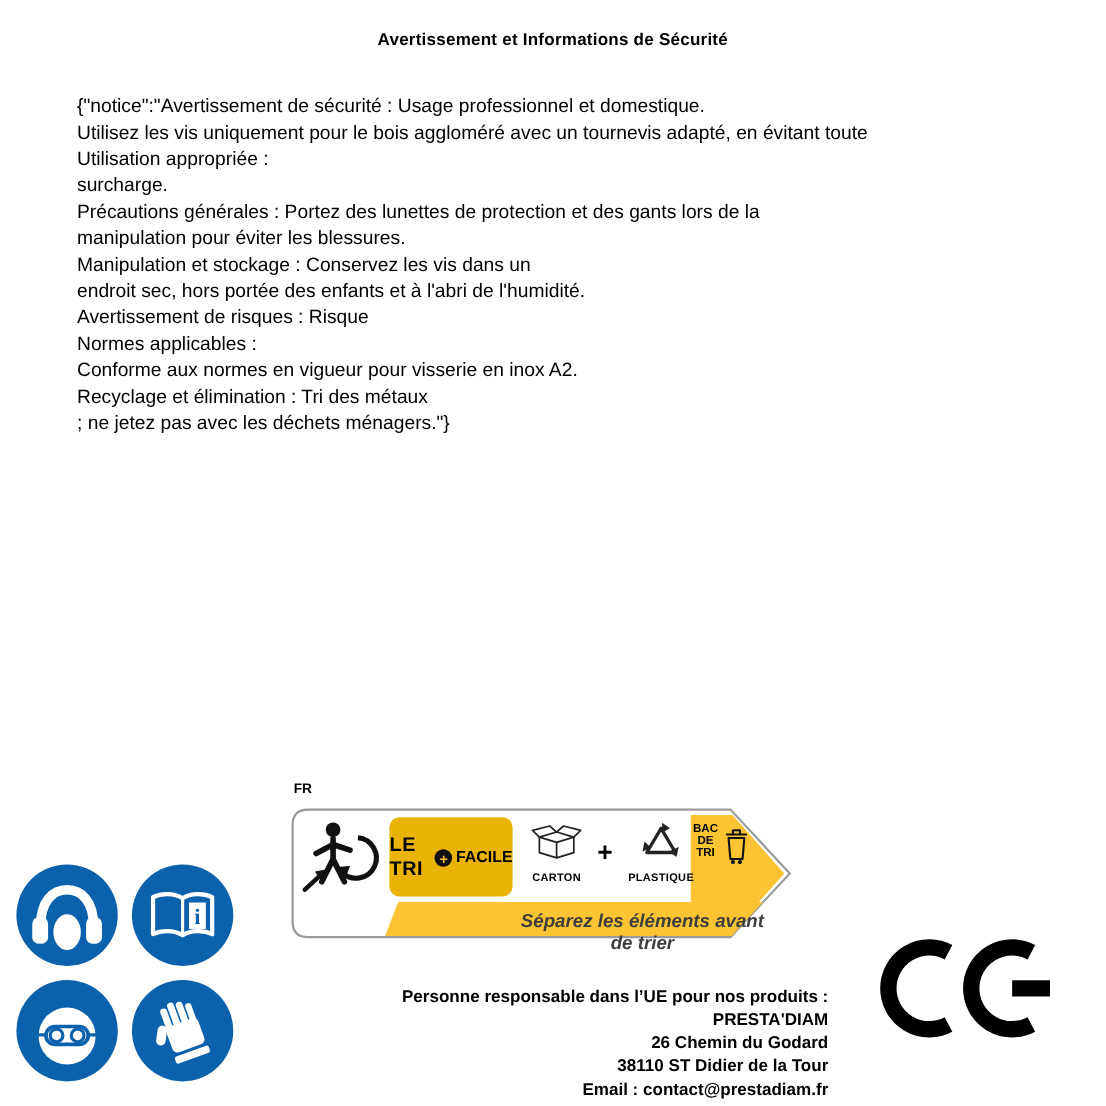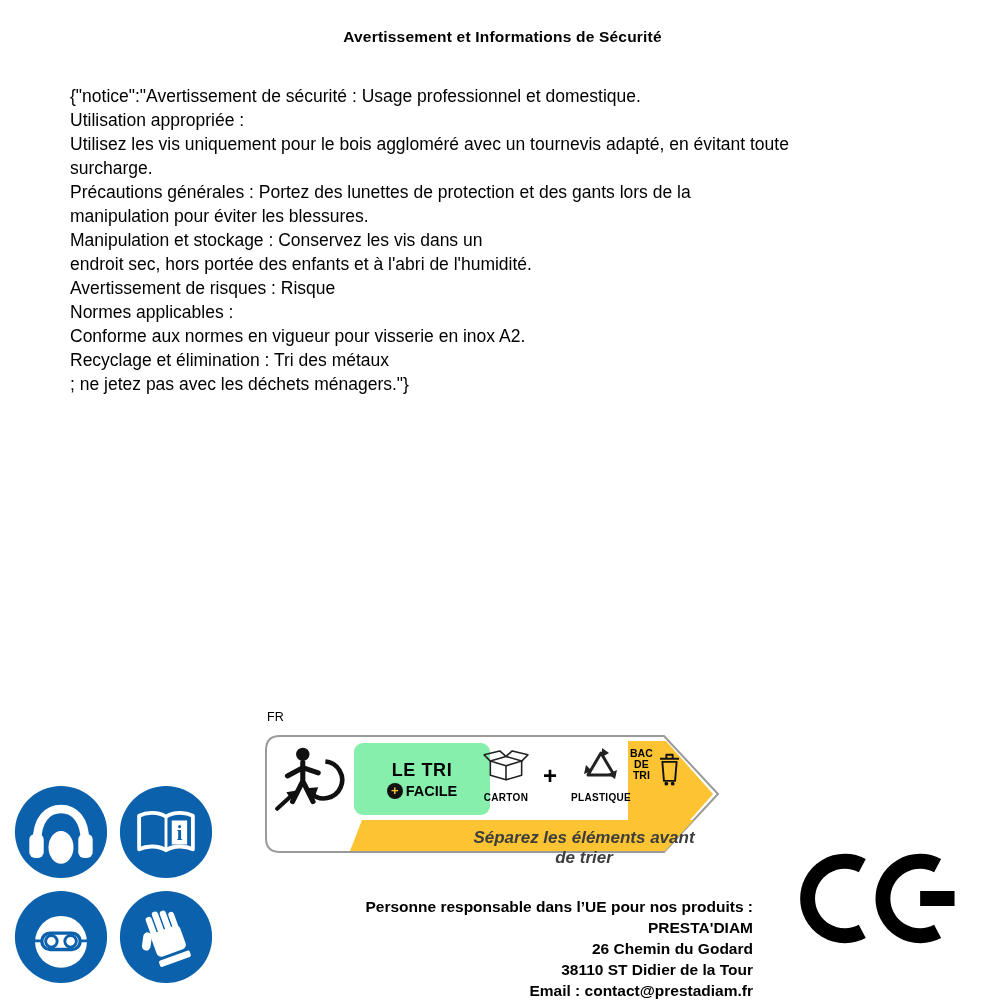--- a/index.html
+++ b/index.html
@@ -4,28 +4,28 @@
 <style>
   *{box-sizing:border-box;margin:0;padding:0}
   html,body{width:1005px;height:1005px;background:#fff;color:#000;
     font-family:"Liberation Sans",sans-serif;position:relative;overflow:hidden}
 
   .title{position:absolute;top:28px;left:0;width:100%;text-align:center;
     font-size:15.5px;font-weight:700;letter-spacing:.2px}
 
   .notice{position:absolute;left:70px;top:84px;width:880px;font-size:17.5px;line-height:24px}
 
-  .fr{position:absolute;left:267px;top:710px;font-size:12.5px;font-weight:400}
+  .fr{position:absolute;left:267px;top:710px;font-size:12.5px;font-weight:700}
 
   
   .tri-wrap{position:absolute;left:264px;top:734px;width:458px;height:120px}
   .tri-bg{position:absolute;left:0;top:0;width:458px;height:120px}
   .triman{position:absolute;left:8px;top:8px;width:78px;height:76px}
-  .pill{position:absolute;left:90px;top:9px;width:136px;height:72px;background:#86efac;
-    border-radius:9px;display:flex;flex-direction:column;align-items:center;justify-content:center}
+  .pill{position:absolute;left:90px;top:9px;width:112px;height:72px;background:#eab308;
+    border-radius:9px;display:flex;flex-direction:row;align-items:center;justify-content:center}
   .pill-l1{font-size:18px;font-weight:800;letter-spacing:.6px}
   .pill-l2{font-size:14.5px;font-weight:800;display:flex;align-items:center;margin-top:2px}
   .plusc{display:inline-flex;width:16px;height:16px;border-radius:50%;background:#111;color:#FCC432;
     align-items:center;justify-content:center;font-size:13px;font-weight:700;margin-right:3px;line-height:1}
   .mat{position:absolute;top:13px;text-align:center}
   .mat-carton{left:206px;width:72px}
   .mat-plastique{left:300px;width:74px}
   .mat-label{font-size:10px;font-weight:700;letter-spacing:.3px;margin-top:5px}
   .mat-plus{position:absolute;left:279px;top:28px;font-size:24px;font-weight:700}
   .flag-content{position:absolute;left:366px;top:14px;width:80px;height:78px;
@@ -46,22 +46,22 @@
 </style>
 </head>
 <body>
 
 <div class="page">
 
   <h1 class="title">Avertissement et Informations de Sécurité</h1>
 
   <div class="notice">
     <div>{"notice":"Avertissement de sécurité : Usage professionnel et domestique.</div>
+    <div>Utilisez les vis uniquement pour le bois aggloméré avec un tournevis adapté, en évitant toute</div>
     <div>Utilisation appropriée :</div>
-    <div>Utilisez les vis uniquement pour le bois aggloméré avec un tournevis adapté, en évitant toute</div>
     <div>surcharge.</div>
     <div>Précautions générales : Portez des lunettes de protection et des gants lors de la</div>
     <div>manipulation pour éviter les blessures.</div>
     <div>Manipulation et stockage : Conservez les vis dans un</div>
     <div>endroit sec, hors portée des enfants et à l'abri de l'humidité.</div>
     <div>Avertissement de risques : Risque</div>
     <div>Normes applicables :</div>
     <div>Conforme aux normes en vigueur pour visserie en inox A2.</div>
     <div>Recyclage et élimination : Tri des métaux</div>
     <div>; ne jetez pas avec les déchets ménagers."}</div>

